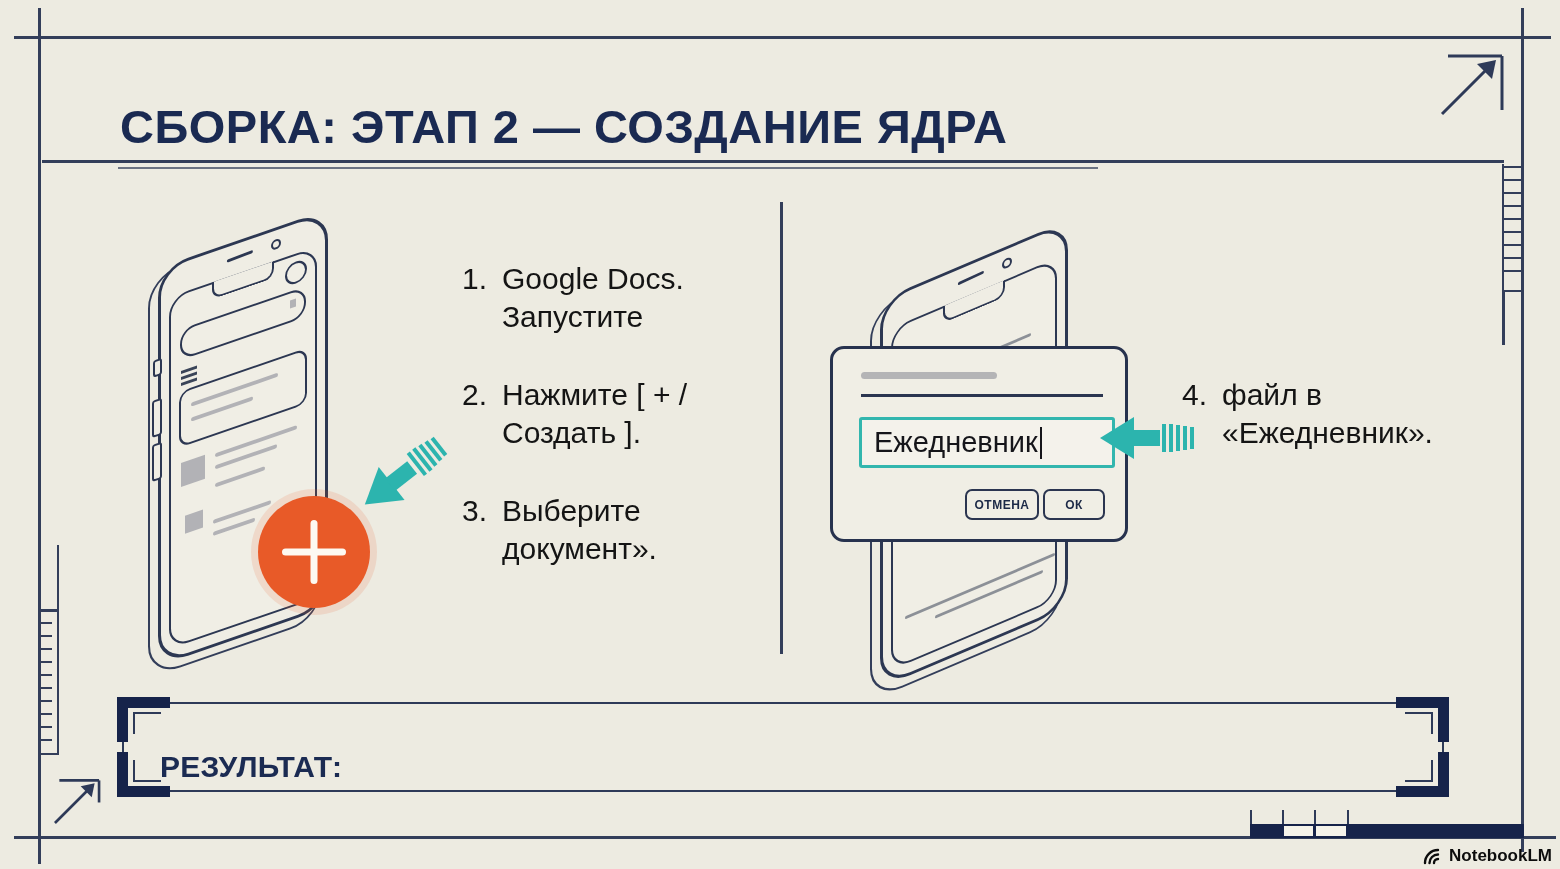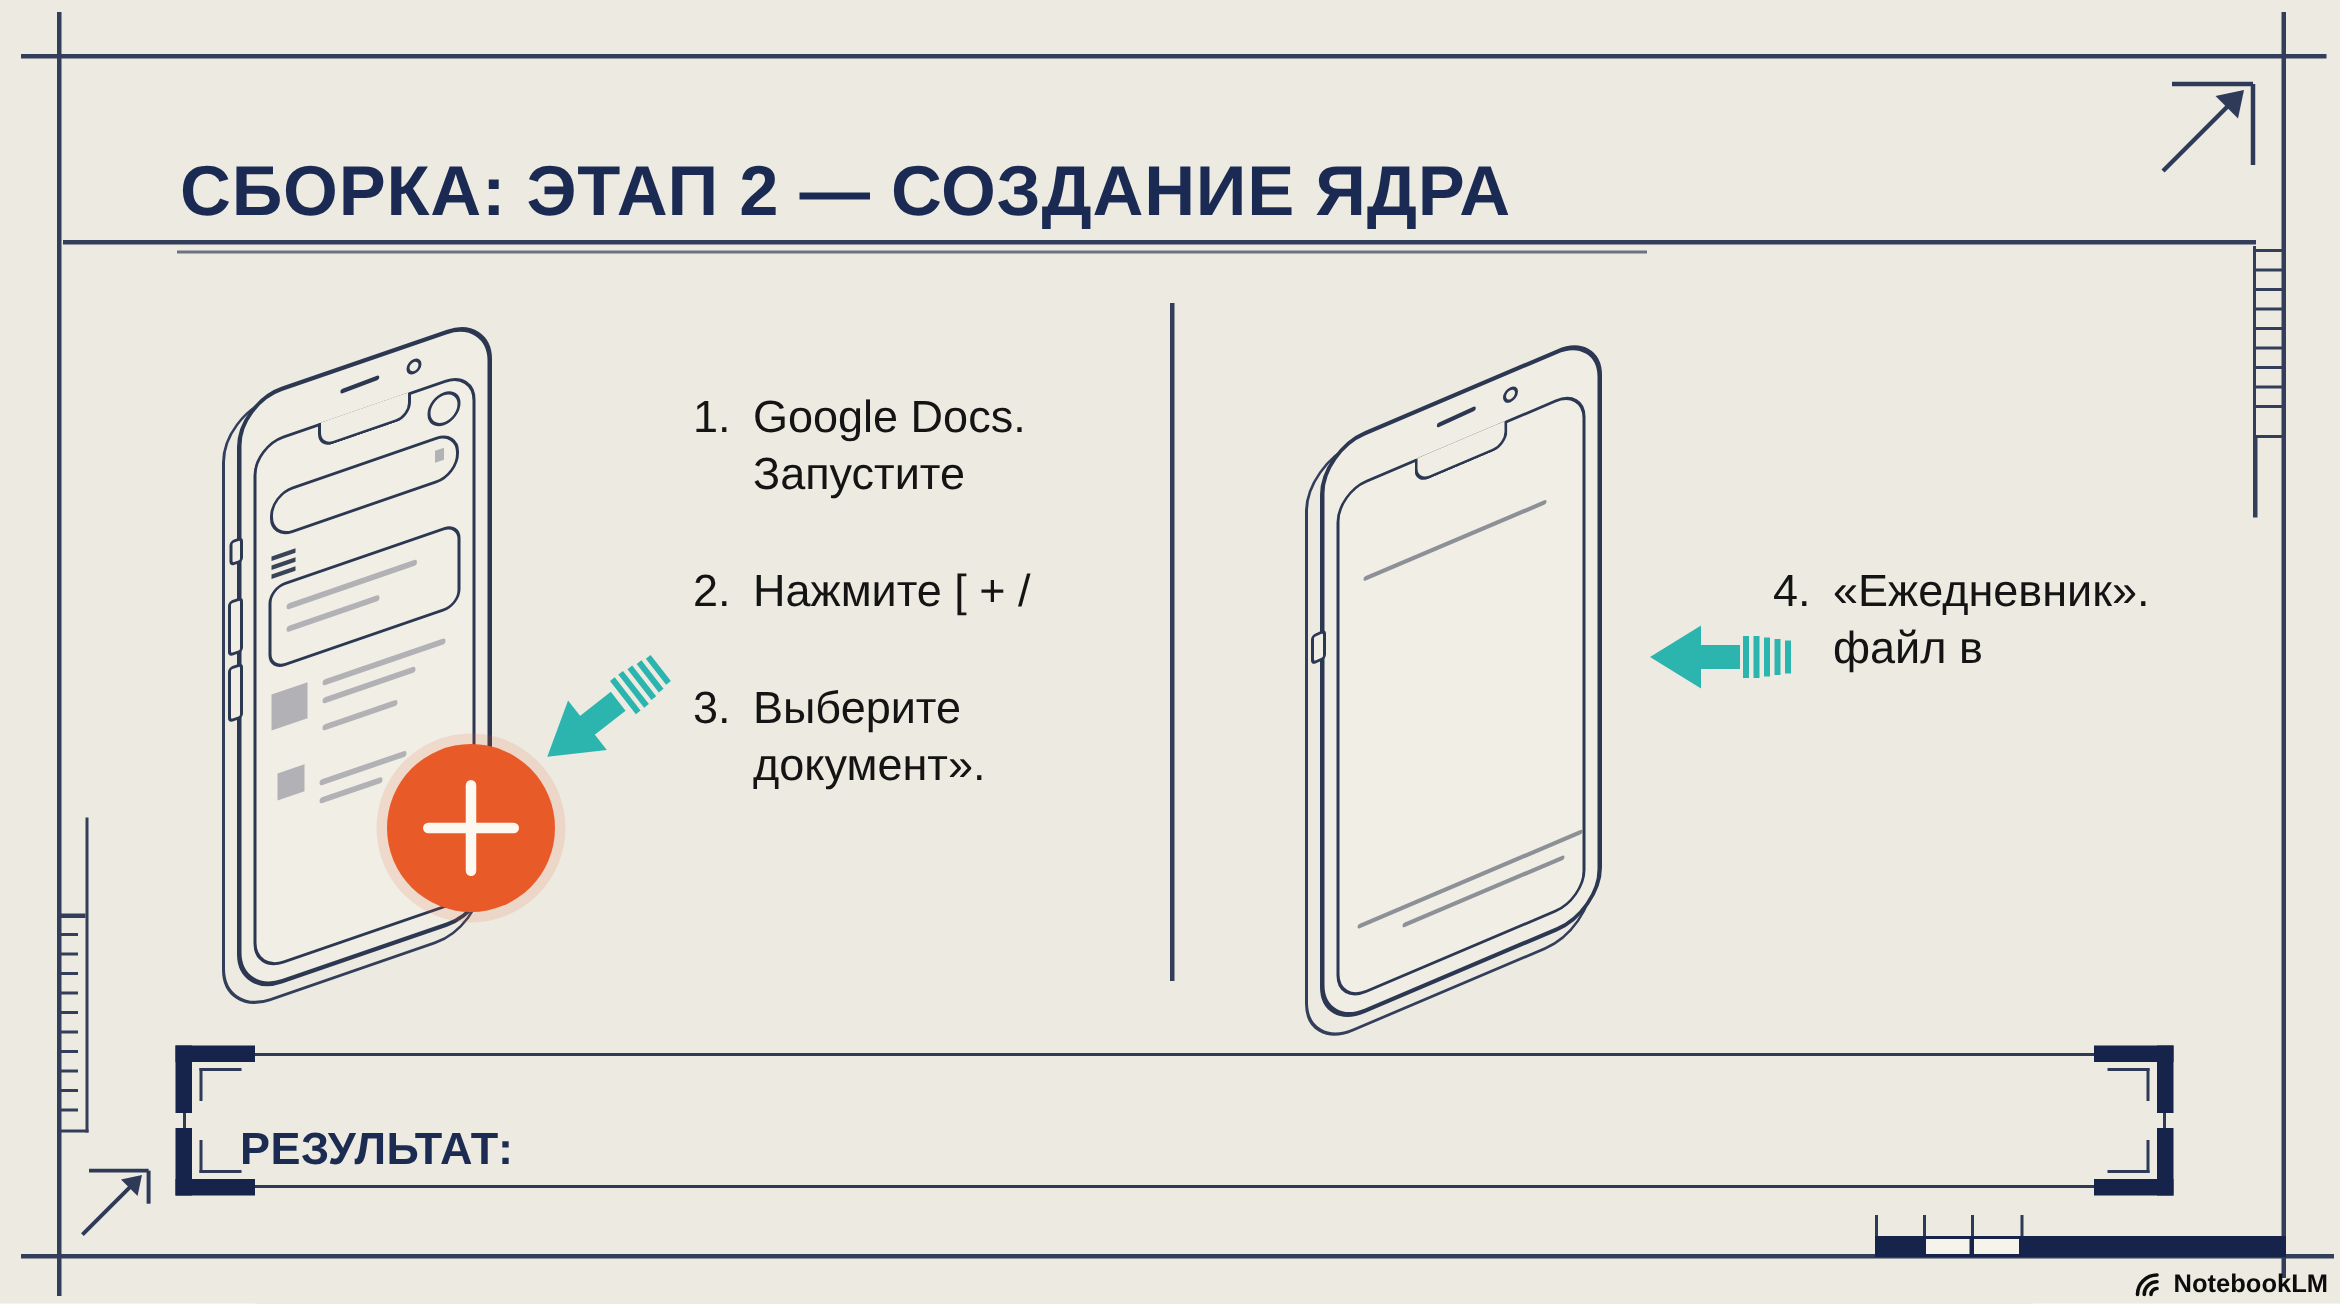--- a/index.html
+++ b/index.html
@@ -236,20 +236,21 @@
 
   <div class="steps-left">
     <div class="step">
       <div class="num">1.</div>
       <div style="grid-column:2">Google Docs.</div>
       <div>Запустите</div>
     </div>
     <div class="step">
       <div class="num">2.</div>
       <div>Нажмите [ + /</div>
+      <div style="grid-column:2">Создать ].</div>
     </div>
     <div class="step">
       <div class="num">3.</div>
       <div>Выберите</div>
       <div style="grid-column:2">документ».</div>
     </div>
   </div>
 
   <div class="phone-wrap pw2">
     <div class="phone-depth"></div>
@@ -259,35 +260,45 @@
       <div class="sidebtn" style="left:-9px; top:118px; width:6px; height:16px;"></div>
       <div class="screen">
         <div class="notch"></div>
         <div class="glare" style="left:16px; top:62px; width:122px;"></div>
         <div class="glare" style="left:12px; top:292px; width:150px;"></div>
         <div class="glare" style="left:42px; top:304px; width:108px;"></div>
       </div>
     </div>
   </div>
 
+  <div class="dialog">
+    <div class="titlebar"></div>
+    <div class="rule"></div>
+    <div class="input">
+      <span>Ежедневник</span>
+      <span class="cursor"></span>
+    </div>
+    <div class="dlg-btn btn-cancel">ОТМЕНА</div>
+    <div class="dlg-btn btn-ok">ОК</div>
+  </div>
   <svg class="teal-arrow arrow-to-input" width="100" height="56" viewBox="0 0 100 56">
     <polygon points="2,28 36,7 36,49" fill="#2cb4ae"></polygon>
     <rect x="34" y="20" width="28" height="16" fill="#2cb4ae"></rect>
     <rect x="64" y="14" width="4" height="28" fill="#2cb4ae"></rect>
     <rect x="71" y="14" width="4" height="28" fill="#2cb4ae"></rect>
     <rect x="78" y="15" width="4" height="26" fill="#2cb4ae"></rect>
     <rect x="85" y="16" width="4" height="24" fill="#2cb4ae"></rect>
     <rect x="92" y="17" width="4" height="22" fill="#2cb4ae"></rect>
   </svg>
 
   <div class="step4">
     <div class="step">
       <div class="num">4.</div>
+      <div style="grid-column:2">файл в</div>
       <div style="grid-column:2">«Ежедневник».</div>
-      <div style="grid-column:2">файл в</div>
     </div>
   </div>
 
   <div class="result-frame">
     <i class="rc tl"></i>
       <i class="rc bl"></i>
       <i class="rc tr"></i>
       <i class="rc br"></i>
     <i class="ri tl"></i>
       <i class="ri bl"></i>

